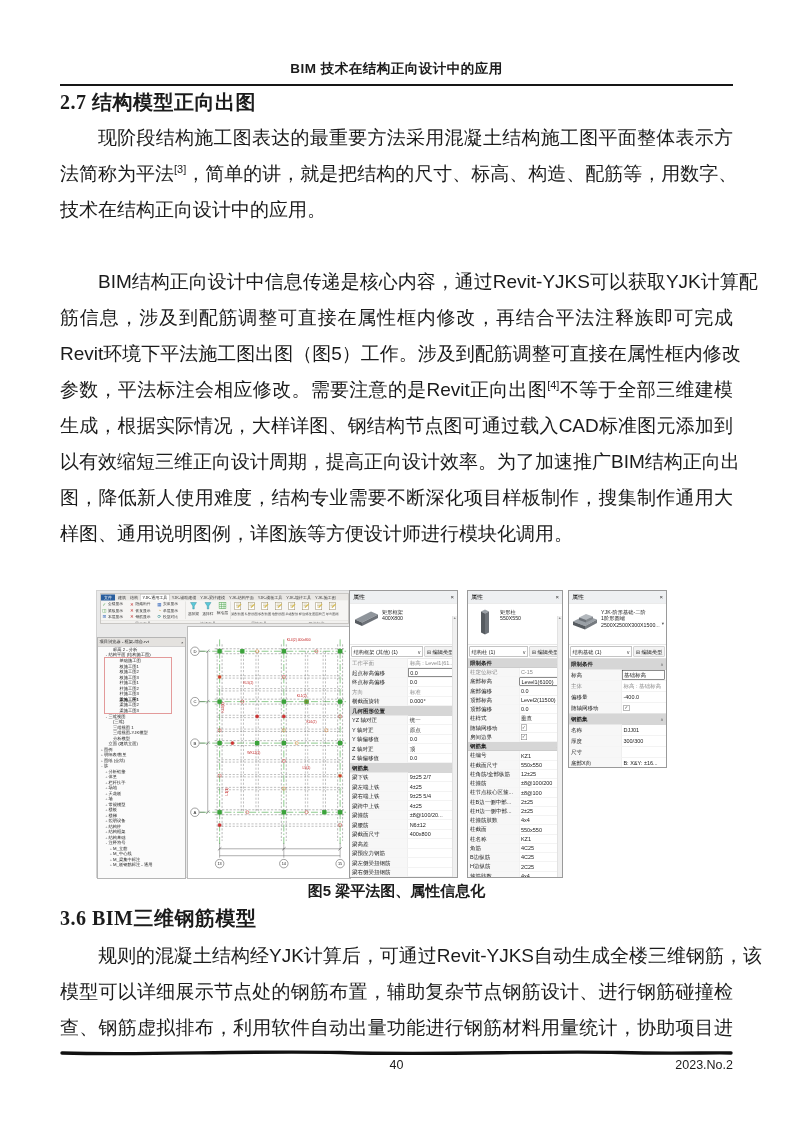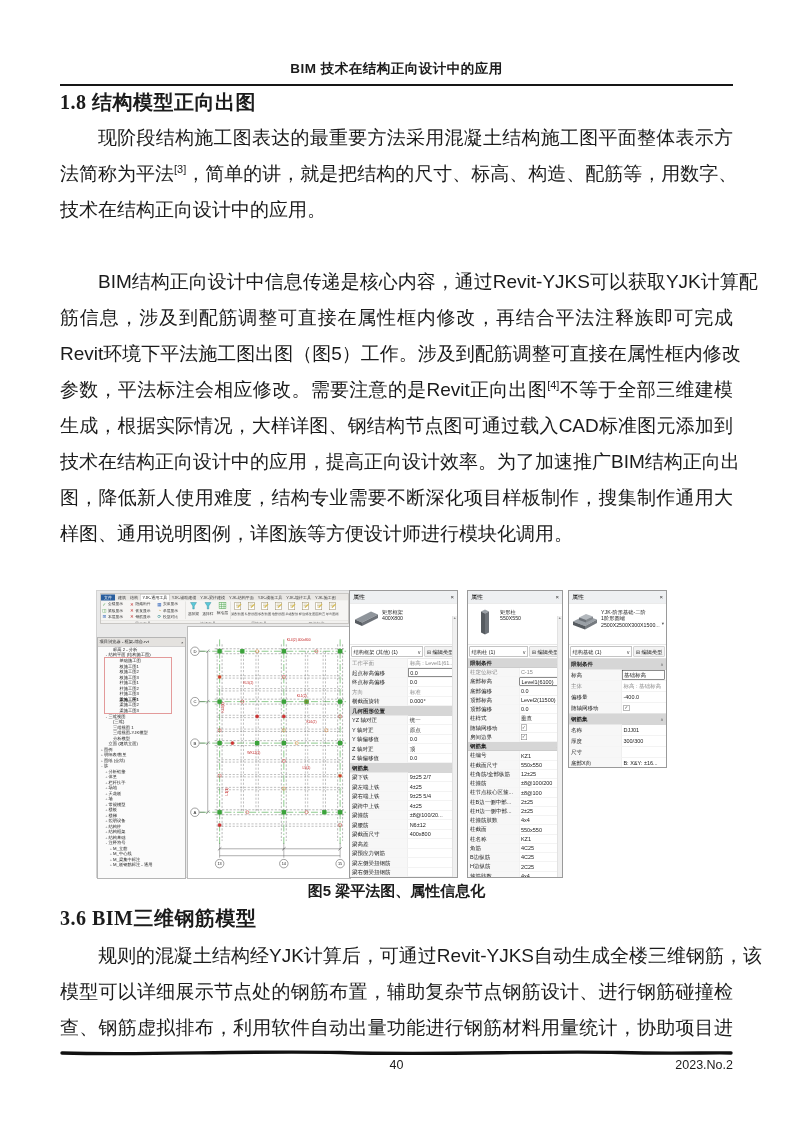--- a/index.html
+++ b/index.html
@@ -81,34 +81,34 @@
   .pscroll{position:absolute;right:0;top:50px;bottom:0;width:9px;background:#f0f0f0;border-left:1px solid #d5d5d5;font-size:7px;color:#888;text-align:center;}
 </style>
 </head>
 <body>
 
 <div class="page">
 
   <div class="running-head">BIM 技术在结构正向设计中的应用</div>
   <div class="head-rule"></div>
 
-  <div class="doc-h" id="h35">1.8 结构模型正向出图</div>
+  <div class="doc-h" id="h35">2.7 结构模型正向出图</div>
 
   <div class="para" id="p1">
       <div class="bline ind">现阶段结构施工图表达的最重要方法采用混凝土结构施工图平面整体表示方</div>
       <div class="bline">法简称为平法<sup>[3]</sup>，简单的讲，就是把结构的尺寸、标高、构造、配筋等，用数字、</div>
       <div class="bline last">技术在结构正向设计中的应用。</div>
     </div>
   <div class="para" id="p2">
       <div class="bline ind">BIM结构正向设计中信息传递是核心内容，通过Revit-YJKS可以获取YJK计算配</div>
       <div class="bline">筋信息，涉及到配筋调整可直接在属性框内修改，再结合平法注释族即可完成</div>
       <div class="bline">Revit环境下平法施工图出图（图5）工作。涉及到配筋调整可直接在属性框内修改</div>
       <div class="bline">参数，平法标注会相应修改。需要注意的是Revit正向出图<sup>[4]</sup>不等于全部三维建模</div>
       <div class="bline">生成，根据实际情况，大样详图、钢结构节点图可通过载入CAD标准图元添加到</div>
-      <div class="bline">技术在结构正向设计中的应用，提高正向设计效率。为了加速推广BIM结构正向出</div>
+      <div class="bline">以有效缩短三维正向设计周期，提高正向设计效率。为了加速推广BIM结构正向出</div>
       <div class="bline">图，降低新人使用难度，结构专业需要不断深化项目样板制作，搜集制作通用大</div>
       <div class="bline last">样图、通用说明图例，详图族等方便设计师进行模块化调用。</div>
     </div>
 
   <div id="figure5">
     <div class="leftapp">
       <div class="ribbon">
         <div class="rin">
           <div class="rtabs" id="rtabs">
               <div class="rfile">文件</div>

